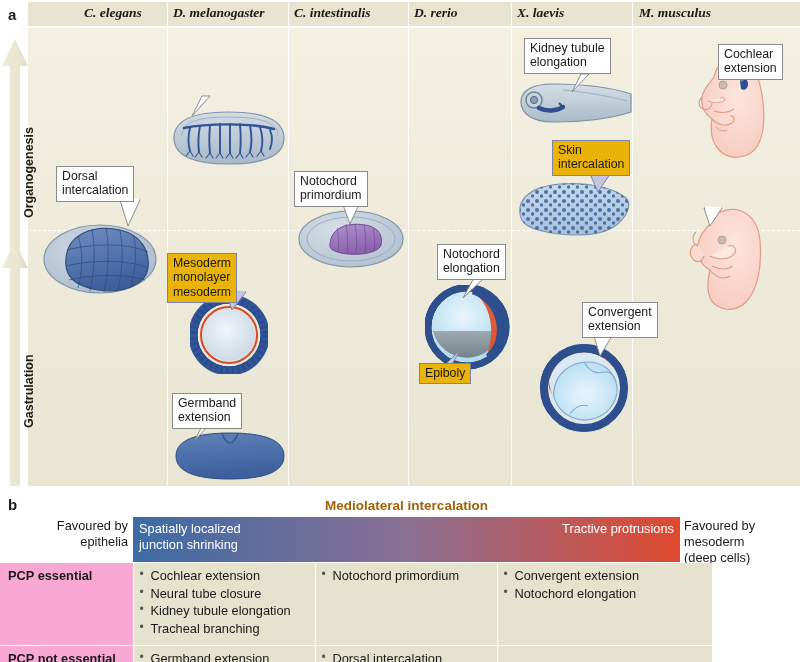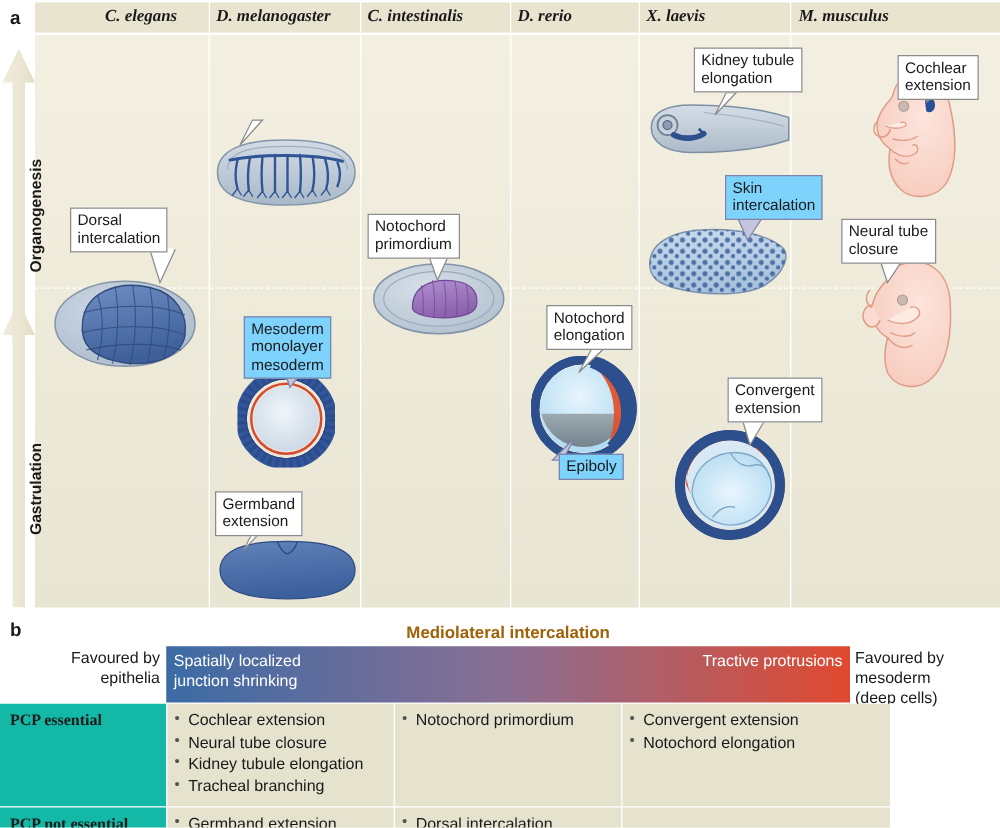--- a/index.html
+++ b/index.html
@@ -96,23 +96,22 @@
     border: 1px solid #8b8b8b;
     font-size: 12.3px;
     line-height: 1.16;
     color: #1a1a1a;
     padding: 2px 5px 3px 5px;
     font-family: "Liberation Sans", sans-serif;
     white-space: nowrap;
     z-index: 6;
   }
   .callout.lav {
-    background: #7dd3fc;
+    background: #eab308;
     border-color: #7e83a8;
-    margin-left: 28px;
   }
   .tail { position: absolute; z-index: 5; }
 
   
   .art { position: absolute; z-index: 3; }
 
   
   #panel-b {
     position: absolute;
     left: 0; top: 492px;
@@ -180,27 +179,26 @@
     background: #e5e2ce;
     vertical-align: top;
     padding: 5px 6px 6px 6px;
     border-right: 1.4px solid #ffffff;
     border-bottom: 1.4px solid #ffffff;
     font-size: 12.8px;
     line-height: 1.3;
     color: #1a1a1a;
   }
   #btable td.rowhdr {
-    background: #14b8a6;
+    background: #f9a8d4;
     font-weight: bold;
     text-align: left;
     padding-left: 8px;
     border-right: 1.4px solid #ffffff;
     white-space: nowrap;
-    font-family: Liberation Serif, serif;
   }
   #btable td:last-child { border-right: none; }
   #btable tr:last-child td { border-bottom: none; }
   .blist { margin: 0; padding: 0; list-style: none; }
   .blist li { position: relative; padding-left: 11px; margin-bottom: 1px; }
   .blist li:before {
     content: "•";
     position: absolute;
     left: 0; top: -1px;
     color: #555;
@@ -556,39 +554,35 @@
       <span>Notochord</span><br>
       <span>primordium</span>
     </div>
     <div class="callout" style="left:437px; top:244px;">
       <span>Notochord</span><br>
       <span>elongation</span>
     </div>
     <div class="callout lav" style="left:419px; top:363px;">
       <span>Epiboly</span>
     </div>
-    <div class="callout" style="left:555px; top:38px;">
+    <div class="callout" style="left:524px; top:38px;">
       <span>Kidney tubule</span><br>
       <span>elongation</span>
     </div>
     <div class="callout lav" style="left:552px; top:140px;">
       <span>Skin</span><br>
       <span>intercalation</span>
     </div>
     <div class="callout" style="left:582px; top:302px;">
       <span>Convergent</span><br>
       <span>extension</span>
     </div>
     <div class="callout" style="left:718px; top:44px;">
       <span>Cochlear</span><br>
       <span>extension</span>
-    </div>
-    <div class="callout" style="left:673px; top:175px;">
-      <span>Neural tube</span><br>
-      <span>closure</span>
     </div>
 
   </div>
 
   <div id="panel-b">
 
     <div class="panel-letter" style="left:8px; top:4px;">b</div>
 
     <div id="ml-title">Mediolateral intercalation</div>
 

